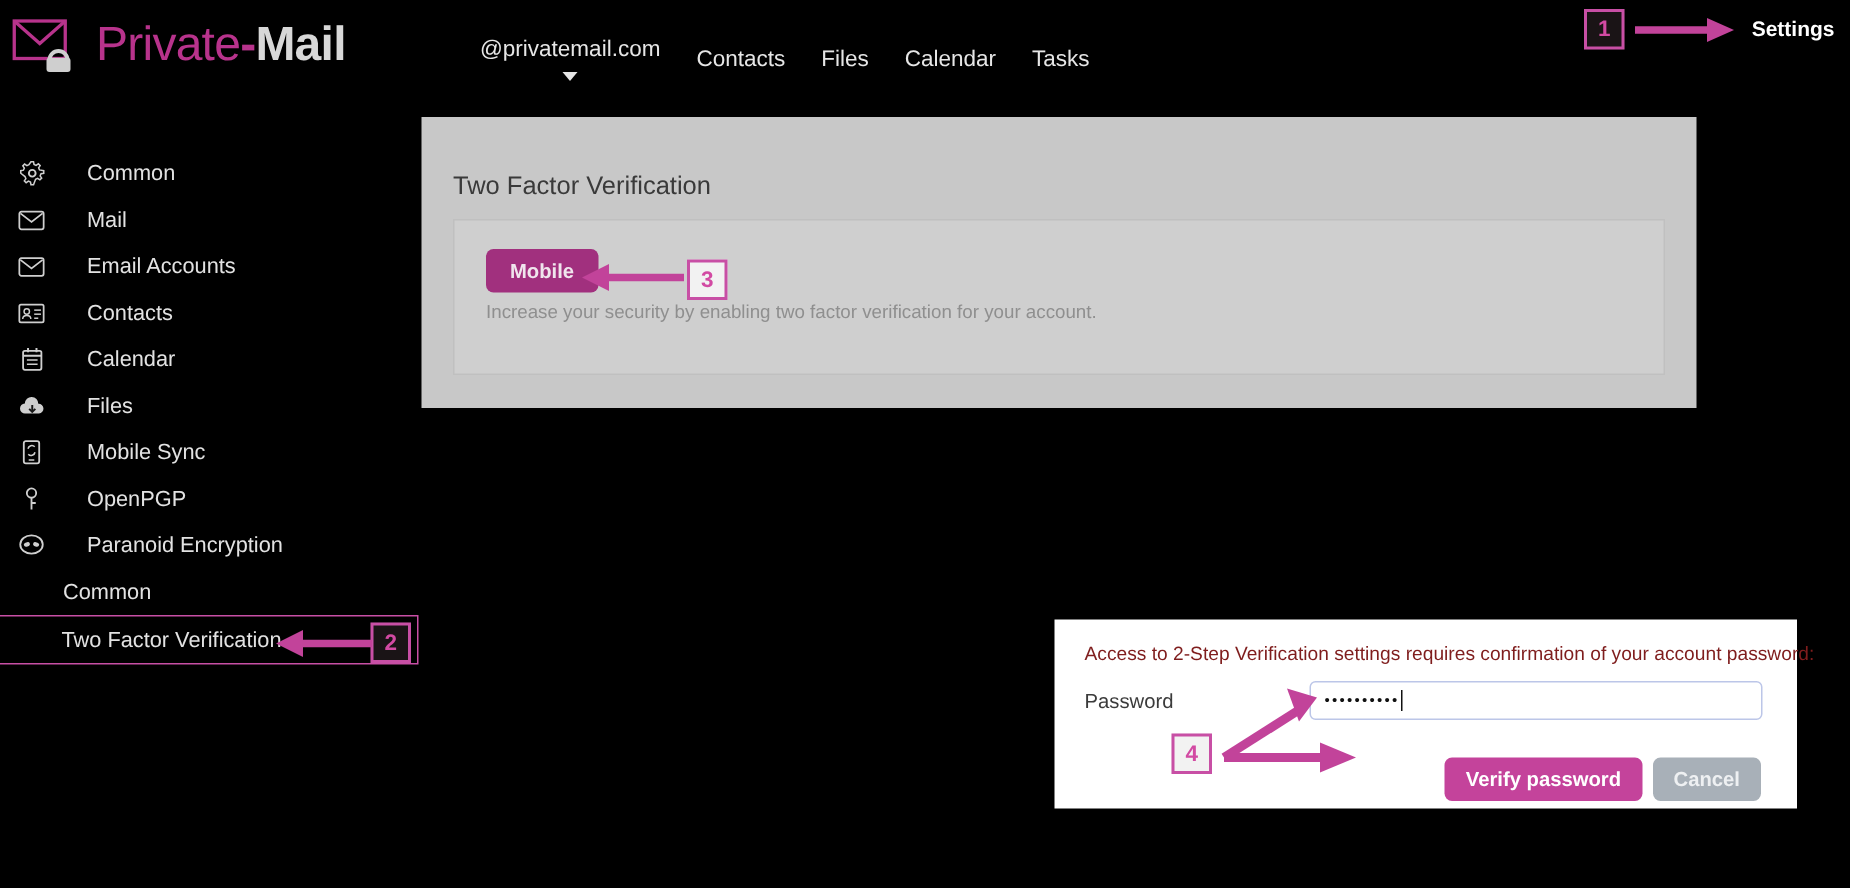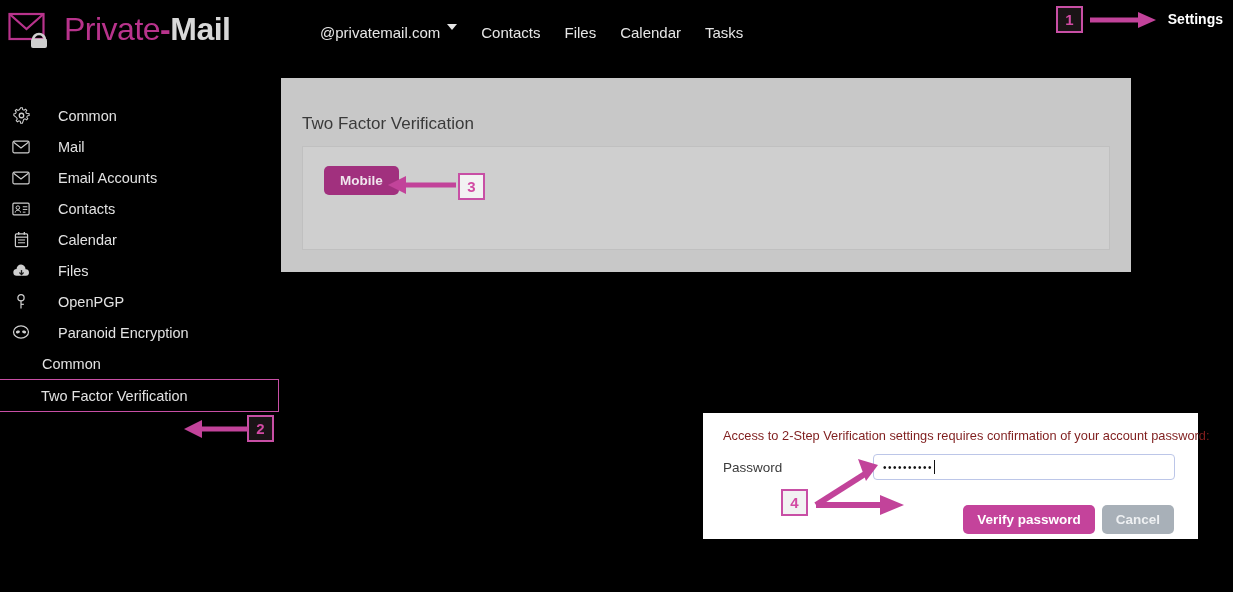--- a/index.html
+++ b/index.html
@@ -14,21 +14,21 @@
   
   .header { position: absolute; left:0; top:0; width:1233px; height:72px; background:#000; }
   .logo { position:absolute; left:8px; top:10px; display:flex; align-items:center; gap:10px; }
   .logo-icon { width:46px; height:38px; position:relative; }
   .logo-text { font-size:32px; letter-spacing:-0.5px; white-space:nowrap; }
   .logo-priv { color:#b8338c; font-weight:400; }
   .logo-dash { color:#b8338c; font-weight:700; }
   .logo-mail { color:#d8d8d8; font-weight:700; }
 
   .topnav { position:absolute; left:320px; top:24px; display:flex; align-items:center; gap:24px; }
-  .topnav .domain { color:#e6e6e6; font-size:15px; display:flex; align-items:flex-start; gap:7px; cursor:pointer;}
+  .topnav .domain { color:#e6e6e6; font-size:15px; display:flex; align-items:center; gap:7px; cursor:pointer;flex-direction:column;}
   .chev { width:0;height:0;border-left:5px solid transparent;border-right:5px solid transparent;border-top:6px solid #e6e6e6; display:inline-block;}
   .topnav a { color:#e6e6e6; font-size:15px; text-decoration:none; cursor:pointer; }
 
   .settings-link { position:absolute; right:10px; top:11px; color:#ffffff; font-size:14px; font-weight:700; cursor:pointer; }
 
   
   .sidebar { position:absolute; left:0; top:100px; width:280px; }
   .side-item { display:flex; align-items:center; height:31px; padding-left:11px; gap:27px; cursor:pointer; }
   .side-item .s-ico { width:20px; height:18px; display:flex; align-items:center; justify-content:center; color:#cfcfcf; }
   .side-item .s-label { color:#e2e2e2; font-size:14.5px; white-space:nowrap; }
@@ -163,20 +163,30 @@
       <span class="s-ico">
         <svg width="19" height="14" viewBox="0 0 20 15">
             <path d="M5 12.5a3.6 3.6 0 01-.3-7.2A4.6 4.6 0 0114.3 5.6 3.4 3.4 0 0114.8 12.5z" fill="#cfcfcf"></path>
             <polyline points="10,6.5 10,11 " stroke="#1a1a1a" stroke-width="1.4"></polyline>
             <polyline points="7.8,9.2 10,11.4 12.2,9.2" fill="none" stroke="#1a1a1a" stroke-width="1.4"></polyline>
           </svg>
       </span>
       <span class="s-label">Files</span>
     </div>
 
+    <div class="side-item">
+      <span class="s-ico">
+        <svg width="14" height="17" viewBox="0 0 15 18">
+            <rect x="2" y="1" width="11" height="16" rx="1.5" fill="none" stroke="#cfcfcf" stroke-width="1.3"></rect>
+            <path d="M5 6.5a2.8 2.8 0 014.8-1.4M10 9a2.8 2.8 0 01-4.8 1.4" fill="none" stroke="#cfcfcf" stroke-width="1.1"></path>
+            <line x1="5.5" y1="14.6" x2="9.5" y2="14.6" stroke="#cfcfcf" stroke-width="1.1"></line>
+          </svg>
+      </span>
+      <span class="s-label">Mobile Sync</span>
+    </div>
 
     <div class="side-item">
       <span class="s-ico">
         <svg width="12" height="17" viewBox="0 0 12 18">
             <circle cx="6" cy="5" r="3.3" fill="none" stroke="#cfcfcf" stroke-width="1.3"></circle>
             <line x1="6" y1="8.3" x2="6" y2="16.5" stroke="#cfcfcf" stroke-width="1.3"></line>
             <line x1="6" y1="12" x2="9" y2="12" stroke="#cfcfcf" stroke-width="1.3"></line>
           </svg>
       </span>
       <span class="s-label">OpenPGP</span>
@@ -199,20 +209,21 @@
 
     <div class="side-item noicon highlight">
       <span class="s-label">Two Factor Verification</span>
     </div>
   </div>
 
   <div class="panel">
     <div class="panel-title">Two Factor Verification</div>
     <div class="inner">
       <button class="enable-btn">Mobile</button>
+      <div class="inner-help">Increase your security by enabling two factor verification for your account.</div>
     </div>
   </div>
 
   <div class="dialog">
     <div class="dlg-note">Access to 2-Step Verification settings requires confirmation of your account password:</div>
     <div class="dlg-label">Password</div>
     <div class="pw-field">
       <span class="pw-dots">••••••••••</span>
       <span class="pw-caret"></span>
     </div>

